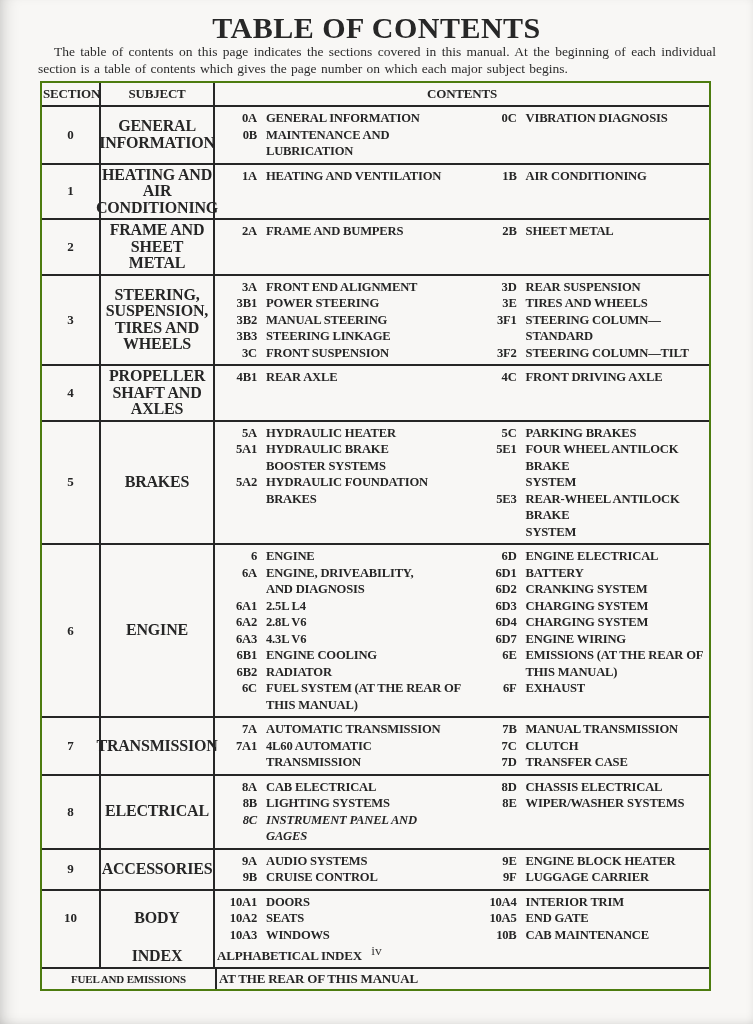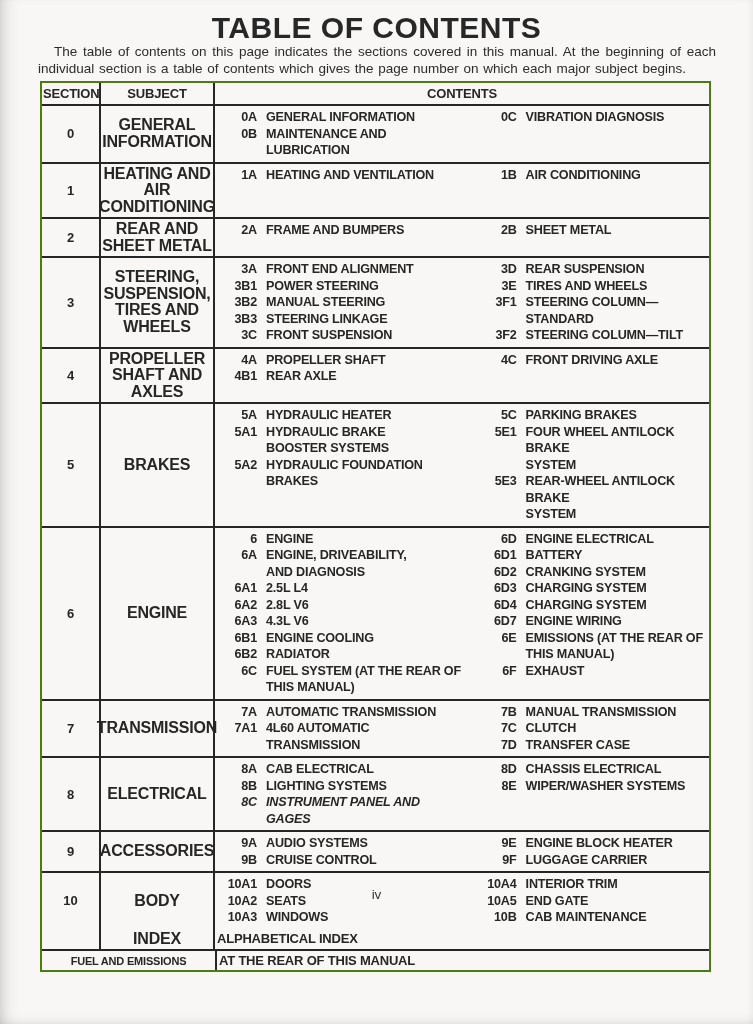--- a/index.html
+++ b/index.html
@@ -3,21 +3,21 @@
 <meta charset="utf-8">
 <style>
   * { margin:0; padding:0; box-sizing:border-box; }
   html,body { background:#e9e8e6; }
   .page {
     position:relative; width:753px; height:1024px; margin:0 auto;
     background:#f8f7f5;
     box-shadow: inset 14px 0 20px -16px rgba(0,0,0,.30),
                 inset -6px 0 14px -12px rgba(0,0,0,.18),
                 inset 0 -8px 16px -13px rgba(0,0,0,.22);
-    font-family:Liberation Sans, sans-serif;
+    font-family:Liberation Serif, serif;
     color:#262626;
     overflow:hidden;
   }
   .title {
     position:absolute; top:11px; left:0; width:100%;
     text-align:center; font-size:30px; font-weight:bold;
     letter-spacing:.5px; color:#272727;
   }
   .intro {
     position:absolute; top:44px; left:38px; width:678px;
@@ -63,21 +63,21 @@
     font-size:13px; font-weight:bold; letter-spacing:-.2px;
     display:flex; align-items:center; 
   }
   .fuel-row { display:grid; grid-template-columns:175px 1fr; }
   .fuel-label {
     display:flex; align-items:center; justify-content:center;
     font-size:11px; font-weight:bold; letter-spacing:-.2px;
     border-right:2px solid #262626; padding:3px 1px;
   }
   .pagenum {
-    position:absolute; top:887px; left:0; width:100%;
+    position:absolute; top:943px; left:0; width:100%;
     text-align:center; font-size:13.5px; color:#3a3a3a;
   }
 </style>
 </head>
 <body>
 
 <div class="page">
 
   <div class="title">TABLE OF CONTENTS</div>
 
@@ -135,21 +135,21 @@
                 <div class="entry">
                   <div class="code">1B</div>
                   <div class="ttl">AIR CONDITIONING</div>
                 </div>
               </div>
             </div>
           </div>
         </div>
         <div class="row">
           <div class="cell b sec-cell">2</div>
-          <div class="cell b sub-cell">REAR AND
+          <div class="cell b sub-cell">FRAME AND
 SHEET METAL</div>
           <div class="cell con-cell">
             <div class="cols">
               <div class="col lcol">
                 <div class="entry">
                   <div class="code">2A</div>
                   <div class="ttl">FRAME AND BUMPERS</div>
                 </div>
               </div>
               <div class="col rcol">
@@ -214,24 +214,20 @@
         </div>
         <div class="row">
           <div class="cell b sec-cell">4</div>
           <div class="cell b sub-cell">PROPELLER
 SHAFT AND
 AXLES</div>
           <div class="cell con-cell">
             <div class="cols">
               <div class="col lcol">
                 <div class="entry">
-                  <div class="code">4A</div>
-                  <div class="ttl">PROPELLER SHAFT</div>
-                </div>
-                <div class="entry">
                   <div class="code">4B1</div>
                   <div class="ttl">REAR AXLE</div>
                 </div>
               </div>
               <div class="col rcol">
                 <div class="entry">
                   <div class="code">4C</div>
                   <div class="ttl">FRONT DRIVING AXLE</div>
                 </div>
               </div>

